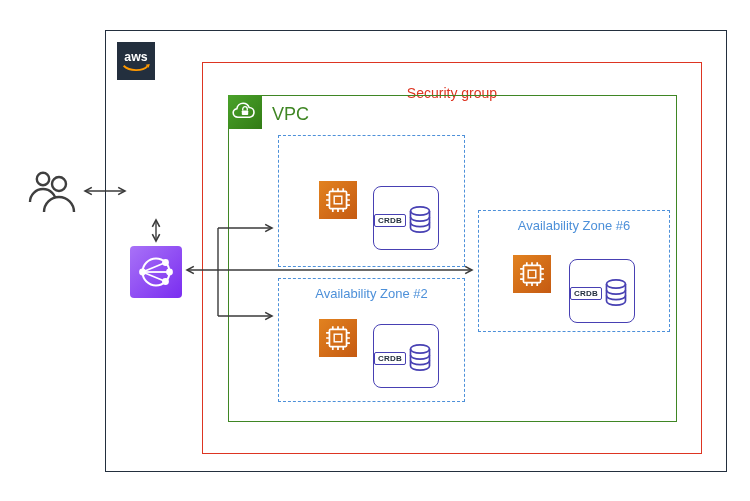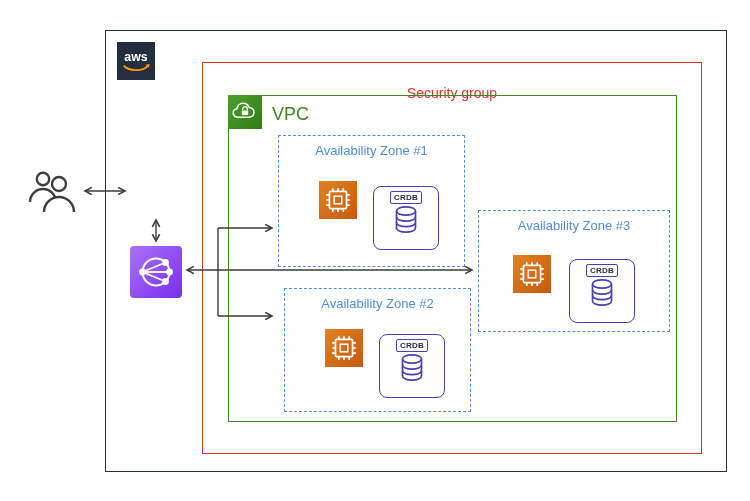--- a/index.html
+++ b/index.html
@@ -7,21 +7,21 @@
   .canvas { position: relative; width: 750px; height: 501px; background: #fff; overflow: hidden; text-decoration: underline; }
   .abs { position: absolute; }
   .cloud-box { border: 1.5px solid var(--c-cloud_border, #232f3e); }
   .sg-box { border: 1px solid var(--c-security_group_red, #dd3522); }
   .sg-label { position: absolute; top: 6px; left: 0; width: 100%; text-align: center; font-size: 14px; color: var(--c-security_group_red, #dd3522); margin-top: 16px; }
   .vpc-box { border: 1px solid var(--c-vpc_green, #3f8624); }
   .vpc-label { position: absolute; font-size: 18px; color: var(--c-vpc_green, #3f8624); }
   .az-box { border: 1.4px dashed var(--c-az_blue, #4d90d9); }
   .az-label { position: absolute; top: 7px; left: 0; width: 100%; text-align: center; font-size: 13px; color: var(--c-az_blue, #4d90d9); }
   .crdb-node { background: #fff; border: 1.6px solid var(--c-crdb_purple, #4740b3); border-radius: 8px;
-               display: flex; flex-direction: column; align-items: center; gap: 1px; padding-top: 4px; }
+               display: flex; flex-direction: row; align-items: center; gap: 1px; padding-top: 4px; }
   .crdb-tag { font-size: 8px; font-weight: bold; letter-spacing: .2px; color: #232f3e;
               border: 1px solid var(--c-crdb_purple, #4740b3); border-radius: 2px; padding: 0 3px; line-height: 11px; }
   .crdb-cyl { color: var(--c-crdb_purple, #4740b3); }
   .arrows { position: absolute; left: 0; top: 0; pointer-events: none; }
   svg { display: block; }
 </style>
 </head>
 <body>
 
 <div class="canvas">
@@ -64,21 +64,20 @@
     <svg width="34" height="34" viewBox="0 0 36 36">
       <rect width="36" height="36" fill="url(#gradGreen)"></rect>
       <path d="M10.5 23.5 C7.5 23.5 5.5 21.3 5.5 18.9 C5.5 16.7 7.2 14.9 9.4 14.5 C9.8 11.2 12.6 8.7 16 8.7 C19 8.7 21.5 10.6 22.4 13.3 C25.2 13.3 27.5 15.5 27.5 18.3 C27.5 21 25.6 23.1 22.9 23.5 Z" fill="none" stroke="#ffffff" stroke-width="1.7"></path>
       <path d="M15.6 16.4 v-1.6 a2.4 2.4 0 0 1 4.8 0 V16.4" fill="none" stroke="#ffffff" stroke-width="1.4"></path>
       <rect x="14.6" y="16.4" width="6.8" height="4.8" rx="0.8" fill="#ffffff"></rect>
     </svg>
   </div>
   <div class="vpc-label" style="left:272px; top:104px;">VPC</div>
 
   <div class="abs az-box" style="left:278px; top:135px; width:185px; height:130px;">
-    <div class="az-label">Availability Zone #1</div>
     <div class="abs" style="left:40px; top:45px; width:38px; height:38px;">
       <svg width="38" height="38" viewBox="0 0 40 40">
         <rect width="40" height="40" fill="url(#gradOrange)"></rect>
         <g stroke="#ffffff" stroke-width="1.8" fill="none">
           <rect x="11" y="11" width="18" height="18" rx="1"></rect>
           <rect x="16" y="16" width="8" height="8" stroke-width="1.5"></rect>
           <path d="M14.5 7.5 V11 M20 7.5 V11 M25.5 7.5 V11"></path>
           <path d="M14.5 29 V32.5 M20 29 V32.5 M25.5 29 V32.5"></path>
           <path d="M7.5 14.5 H11 M7.5 20 H11 M7.5 25.5 H11"></path>
           <path d="M29 14.5 H32.5 M29 20 H32.5 M29 25.5 H32.5"></path>
@@ -92,21 +91,21 @@
           <ellipse cx="13" cy="6" rx="9.5" ry="4.2"></ellipse>
           <path d="M3.5 6 V23 M22.5 6 V23"></path>
           <path d="M3.5 23 a9.5 4.2 0 0 0 19 0"></path>
           <path d="M3.5 12 a9.5 4.2 0 0 0 19 0"></path>
           <path d="M3.5 17.5 a9.5 4.2 0 0 0 19 0"></path>
         </g>
       </svg>
     </div>
   </div>
 
-  <div class="abs az-box" style="left:278px; top:288px; width:185px; height:122px;margin-left:6px;">
+  <div class="abs az-box" style="left:278px; top:278px; width:185px; height:122px;">
     <div class="az-label">Availability Zone #2</div>
     <div class="abs" style="left:40px; top:40px; width:38px; height:38px;">
       <svg width="38" height="38" viewBox="0 0 40 40">
         <rect width="40" height="40" fill="url(#gradOrange)"></rect>
         <g stroke="#ffffff" stroke-width="1.8" fill="none">
           <rect x="11" y="11" width="18" height="18" rx="1"></rect>
           <rect x="16" y="16" width="8" height="8" stroke-width="1.5"></rect>
           <path d="M14.5 7.5 V11 M20 7.5 V11 M25.5 7.5 V11"></path>
           <path d="M14.5 29 V32.5 M20 29 V32.5 M25.5 29 V32.5"></path>
           <path d="M7.5 14.5 H11 M7.5 20 H11 M7.5 25.5 H11"></path>
@@ -122,21 +121,21 @@
           <path d="M3.5 6 V23 M22.5 6 V23"></path>
           <path d="M3.5 23 a9.5 4.2 0 0 0 19 0"></path>
           <path d="M3.5 12 a9.5 4.2 0 0 0 19 0"></path>
           <path d="M3.5 17.5 a9.5 4.2 0 0 0 19 0"></path>
         </g>
       </svg>
     </div>
   </div>
 
   <div class="abs az-box" style="left:478px; top:210px; width:190px; height:120px;">
-    <div class="az-label">Availability Zone #3</div>
+    <div class="az-label">Availability Zone #6</div>
     <div class="abs" style="left:34px; top:44px; width:38px; height:38px;">
       <svg width="38" height="38" viewBox="0 0 40 40">
         <rect width="40" height="40" fill="url(#gradOrange)"></rect>
         <g stroke="#ffffff" stroke-width="1.8" fill="none">
           <rect x="11" y="11" width="18" height="18" rx="1"></rect>
           <rect x="16" y="16" width="8" height="8" stroke-width="1.5"></rect>
           <path d="M14.5 7.5 V11 M20 7.5 V11 M25.5 7.5 V11"></path>
           <path d="M14.5 29 V32.5 M20 29 V32.5 M25.5 29 V32.5"></path>
           <path d="M7.5 14.5 H11 M7.5 20 H11 M7.5 25.5 H11"></path>
           <path d="M29 14.5 H32.5 M29 20 H32.5 M29 25.5 H32.5"></path>

